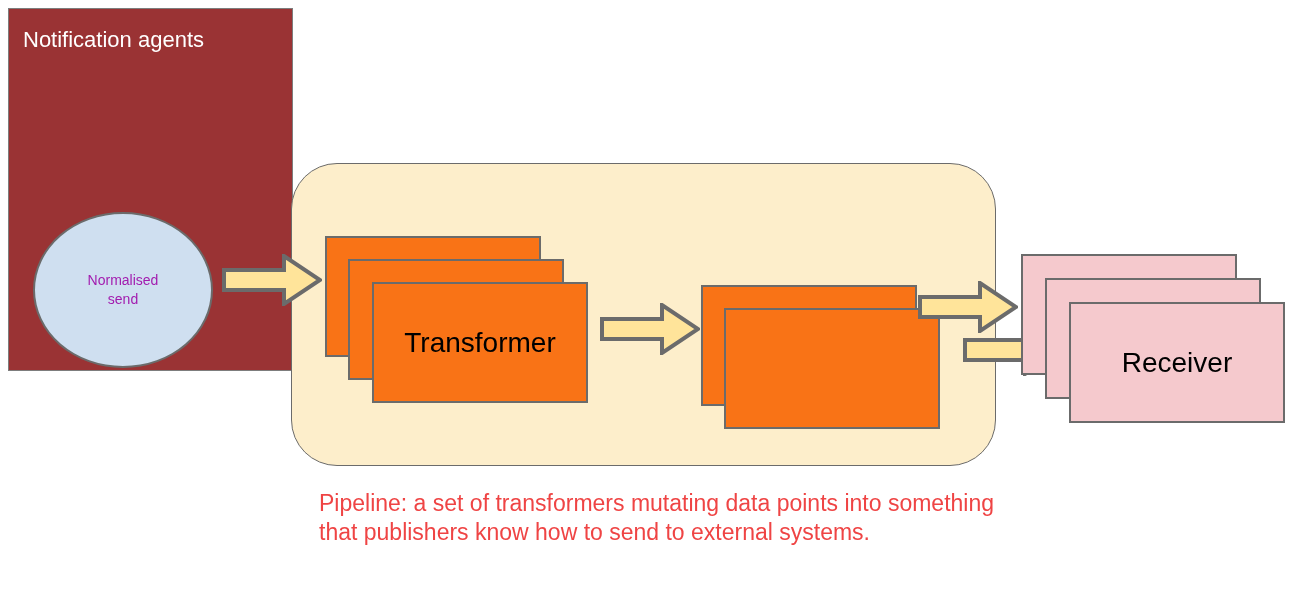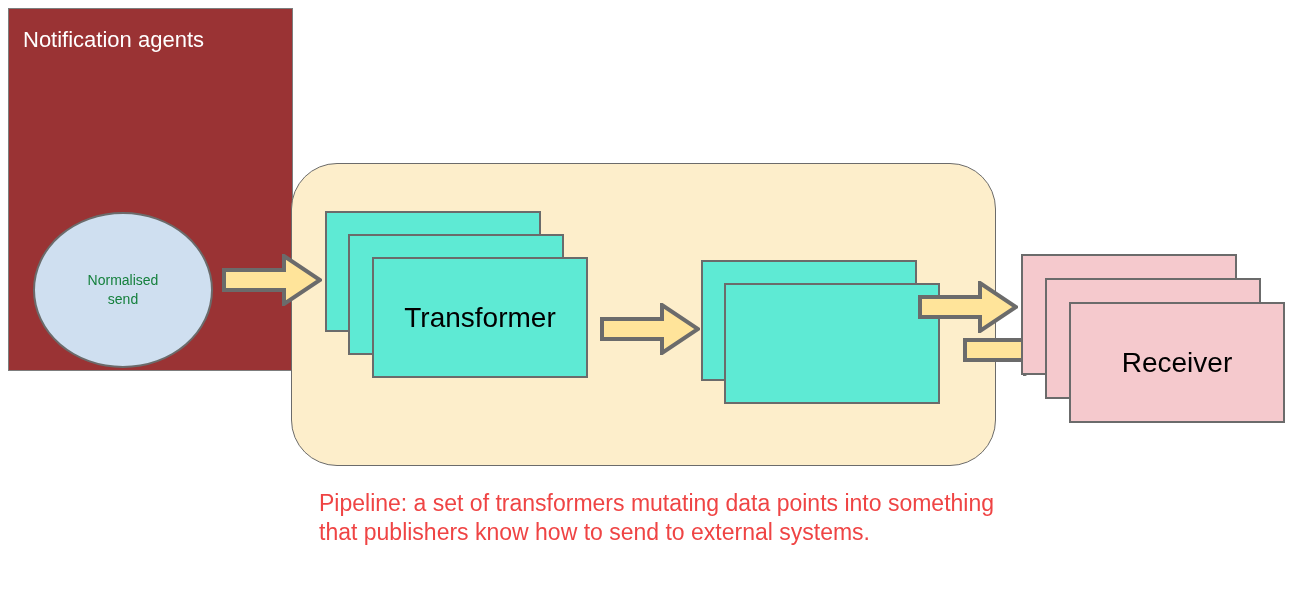--- a/index.html
+++ b/index.html
@@ -53,21 +53,21 @@
     border: 2px solid #6b6b6b;
     box-sizing: border-box;
     display: flex;
     align-items: center;
     justify-content: center;
   }
   .data-circle-label {
     text-align: center;
     font-size: 14px;
     line-height: 19px;
-    color: #15803d;
+    color: #a21caf;
   }
 
   
   .pipeline-box {
     position: absolute;
     left: 291px;
     top: 163px;
     width: 705px;
     height: 303px;
     background: #fdeecb;
@@ -78,21 +78,21 @@
 
   
   .card {
     position: absolute;
     box-sizing: border-box;
     border: 2px solid #6b6b6b;
     display: flex;
     align-items: center;
     justify-content: center;
   }
-  .card-yellow { background: #5eead4; }
+  .card-yellow { background: #f97316; margin-top: 25px; }
   .card-pink   { background: #f5c9cd; }
   .card-label {
     font-size: 28px;
     color: #000000;
     white-space: nowrap;
   }
 
   
   .tf-back  { left: 325px; top: 211px; width: 216px; height: 121px; }
   .tf-mid   { left: 348px; top: 234px; width: 216px; height: 121px; }

